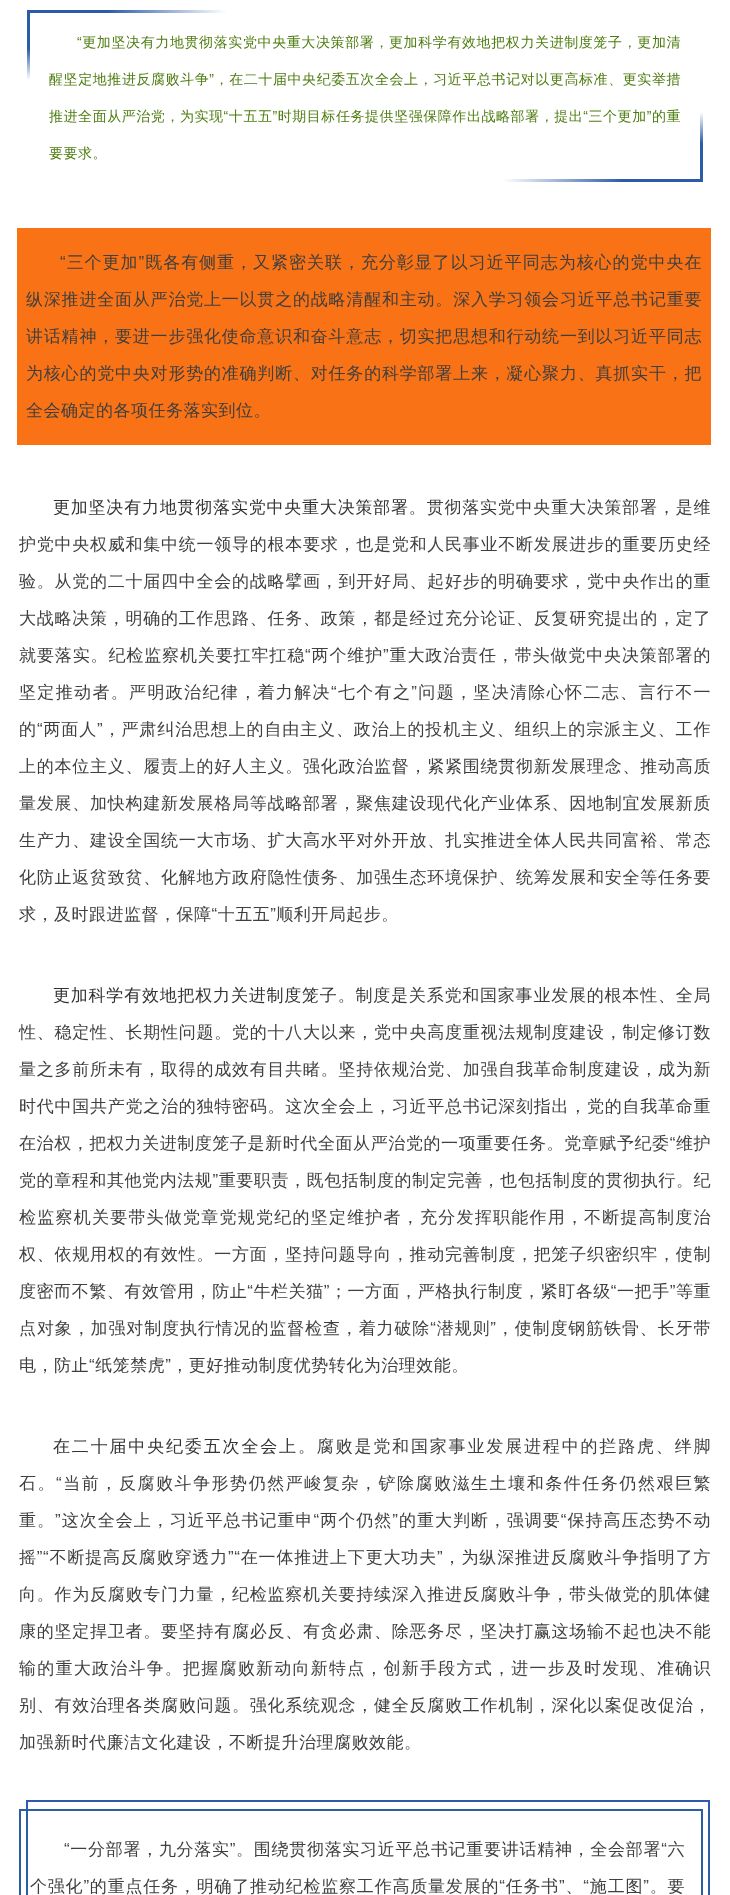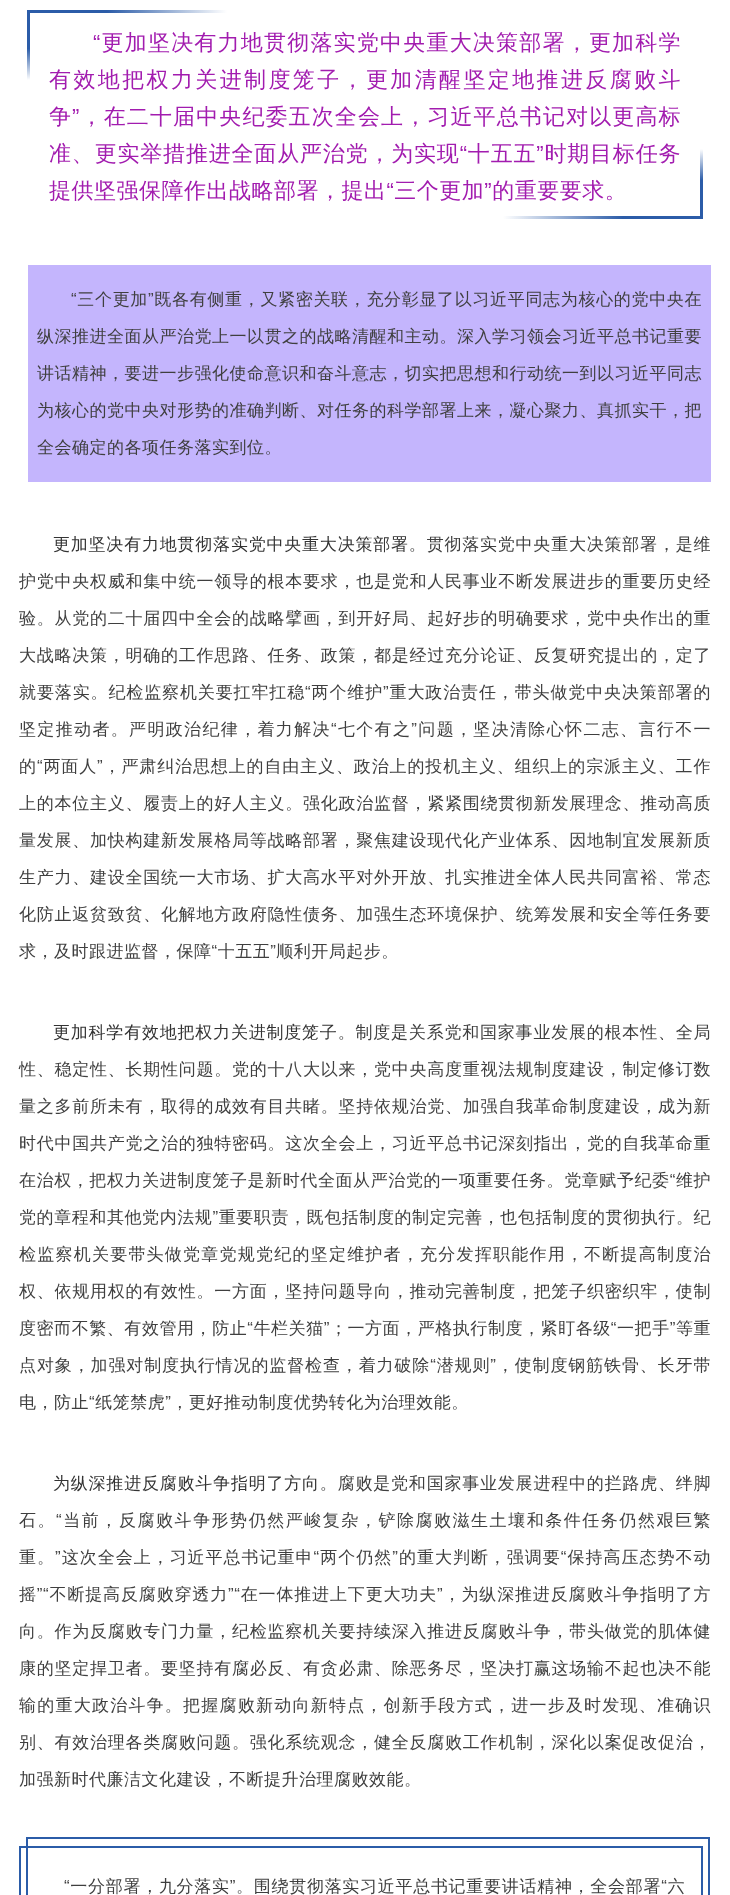--- a/index.html
+++ b/index.html
@@ -14,44 +14,44 @@
     background: #ffffff;
     box-sizing: border-box;
     overflow: hidden;
   }
 
   
   .lead-quote {
     position: relative;
     margin: 10px 27px 0 27px;
     padding: 14px 22px 10px 22px;
-    font-size: 22px;
+    font-size: 14px;
     line-height: 37px;
     letter-spacing: 0.5px;
-    color: #a21caf;
+    color: #4d7c0f;
     text-align: justify;
   }
   .lead-quote p { margin: 0; text-indent: 2em; }
   .corner { position: absolute; pointer-events: none; }
   .corner i { position: absolute; display: block; }
   .corner-tl { top: 0; left: 0; width: 200px; height: 70px; }
   .corner-tl .bar-h { top: 0; left: 0; width: 200px; height: 3px;
     background: linear-gradient(to right, #2b5ca8 40%, rgba(43,92,168,0) 100%); }
   .corner-tl .bar-v { top: 0; left: 0; width: 3px; height: 70px;
     background: linear-gradient(to bottom, #2b5ca8 55%, rgba(43,92,168,0) 100%); }
   .corner-br { bottom: 0; right: 0; width: 200px; height: 70px; }
   .corner-br .bar-h { bottom: 0; right: 0; width: 200px; height: 3px;
     background: linear-gradient(to left, #2b5ca8 40%, rgba(43,92,168,0) 100%); }
   .corner-br .bar-v { bottom: 0; right: 0; width: 3px; height: 70px;
     background: linear-gradient(to top, #2b5ca8 55%, rgba(43,92,168,0) 100%); }
 
   
   .highlight-box {
-    margin: 46px 19px 0 28px;
-    background: #c4b5fd;
+    margin: 46px 19px 0 17px;
+    background: #f97316;
     padding: 16px 9px;
     font-size: 17px;
     line-height: 37px;
     letter-spacing: 0.5px;
     color: #3f3f3f;
     text-align: justify;
   }
   .highlight-box p { margin: 0; text-indent: 2em; }
 
   
@@ -115,21 +115,21 @@
 
   <p class="body-para">
     <strong>更加坚决有力地贯彻落实党中央重大决策部署。</strong><span>贯彻落实党中央重大决策部署，是维护党中央权威和集中统一领导的根本要求，也是党和人民事业不断发展进步的重要历史经验。从党的二十届四中全会的战略擘画，到开好局、起好步的明确要求，党中央作出的重大战略决策，明确的工作思路、任务、政策，都是经过充分论证、反复研究提出的，定了就要落实。纪检监察机关要扛牢扛稳“两个维护”重大政治责任，带头做党中央决策部署的坚定推动者。严明政治纪律，着力解决“七个有之”问题，坚决清除心怀二志、言行不一的“两面人”，严肃纠治思想上的自由主义、政治上的投机主义、组织上的宗派主义、工作上的本位主义、履责上的好人主义。强化政治监督，紧紧围绕贯彻新发展理念、推动高质量发展、加快构建新发展格局等战略部署，聚焦建设现代化产业体系、因地制宜发展新质生产力、建设全国统一大市场、扩大高水平对外开放、扎实推进全体人民共同富裕、常态化防止返贫致贫、化解地方政府隐性债务、加强生态环境保护、统筹发展和安全等任务要求，及时跟进监督，保障“十五五”顺利开局起步。</span>
   </p>
 
   <p class="body-para">
     <strong>更加科学有效地把权力关进制度笼子。</strong><span>制度是关系党和国家事业发展的根本性、全局性、稳定性、长期性问题。党的十八大以来，党中央高度重视法规制度建设，制定修订数量之多前所未有，取得的成效有目共睹。坚持依规治党、加强自我革命制度建设，成为新时代中国共产党之治的独特密码。这次全会上，习近平总书记深刻指出，党的自我革命重在治权，把权力关进制度笼子是新时代全面从严治党的一项重要任务。党章赋予纪委“维护党的章程和其他党内法规”重要职责，既包括制度的制定完善，也包括制度的贯彻执行。纪检监察机关要带头做党章党规党纪的坚定维护者，充分发挥职能作用，不断提高制度治权、依规用权的有效性。一方面，坚持问题导向，推动完善制度，把笼子织密织牢，使制度密而不繁、有效管用，防止“牛栏关猫”；一方面，严格执行制度，紧盯各级“一把手”等重点对象，加强对制度执行情况的监督检查，着力破除“潜规则”，使制度钢筋铁骨、长牙带电，防止“纸笼禁虎”，更好推动制度优势转化为治理效能。</span>
   </p>
 
   <p class="body-para">
-    <strong>为纵深推进反腐败斗争指明了方向。</strong><span>腐败是党和国家事业发展进程中的拦路虎、绊脚石。“当前，反腐败斗争形势仍然严峻复杂，铲除腐败滋生土壤和条件任务仍然艰巨繁重。”这次全会上，习近平总书记重申“两个仍然”的重大判断，强调要“保持高压态势不动摇”“不断提高反腐败穿透力”“在一体推进上下更大功夫”，为纵深推进反腐败斗争指明了方向。作为反腐败专门力量，纪检监察机关要持续深入推进反腐败斗争，带头做党的肌体健康的坚定捍卫者。要坚持有腐必反、有贪必肃、除恶务尽，坚决打赢这场输不起也决不能输的重大政治斗争。把握腐败新动向新特点，创新手段方式，进一步及时发现、准确识别、有效治理各类腐败问题。强化系统观念，健全反腐败工作机制，深化以案促改促治，加强新时代廉洁文化建设，不断提升治理腐败效能。</span>
+    <strong>在二十届中央纪委五次全会上。</strong><span>腐败是党和国家事业发展进程中的拦路虎、绊脚石。“当前，反腐败斗争形势仍然严峻复杂，铲除腐败滋生土壤和条件任务仍然艰巨繁重。”这次全会上，习近平总书记重申“两个仍然”的重大判断，强调要“保持高压态势不动摇”“不断提高反腐败穿透力”“在一体推进上下更大功夫”，为纵深推进反腐败斗争指明了方向。作为反腐败专门力量，纪检监察机关要持续深入推进反腐败斗争，带头做党的肌体健康的坚定捍卫者。要坚持有腐必反、有贪必肃、除恶务尽，坚决打赢这场输不起也决不能输的重大政治斗争。把握腐败新动向新特点，创新手段方式，进一步及时发现、准确识别、有效治理各类腐败问题。强化系统观念，健全反腐败工作机制，深化以案促改促治，加强新时代廉洁文化建设，不断提升治理腐败效能。</span>
   </p>
 
   <div class="closing-wrap">
     <div class="closing-box">
       <p>“一分部署，九分落实”。围绕贯彻落实习近平总书记重要讲话精神，全会部署“六个强化”的重点任务，明确了推动纪检监察工作高质量发展的“任务书”、“施工图”。要以习近平总书记重要讲话精神为指引，忠诚履职、担当尽责，顽强拼搏、锐意进取，持续推进新时代新征程纪检监察工作高质量发展，为以中国式现代化全面推进强国建设、民族复兴伟业作出更大贡献。</p>
     </div>
     <div class="closing-decor"></div>
   </div>
 
 </div>

